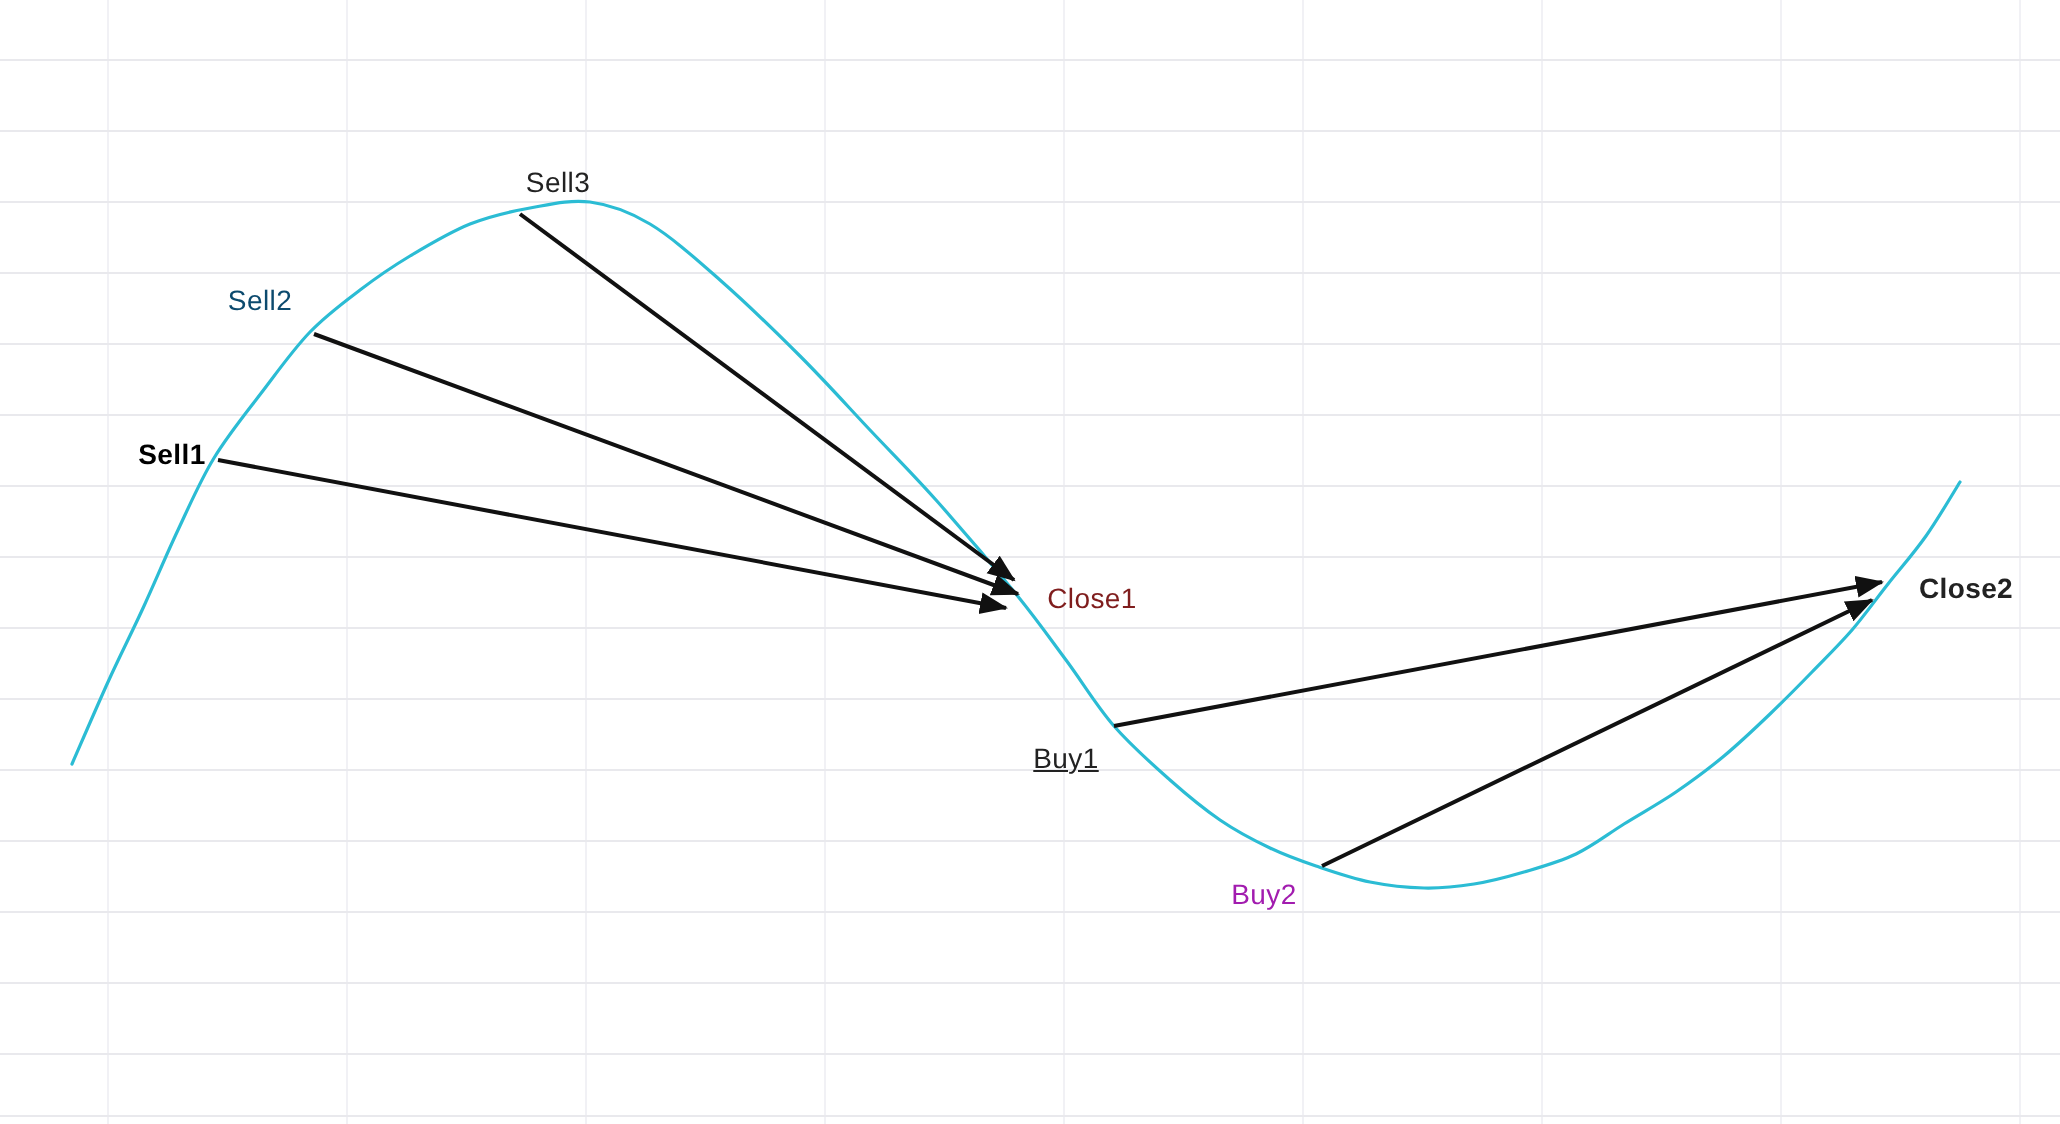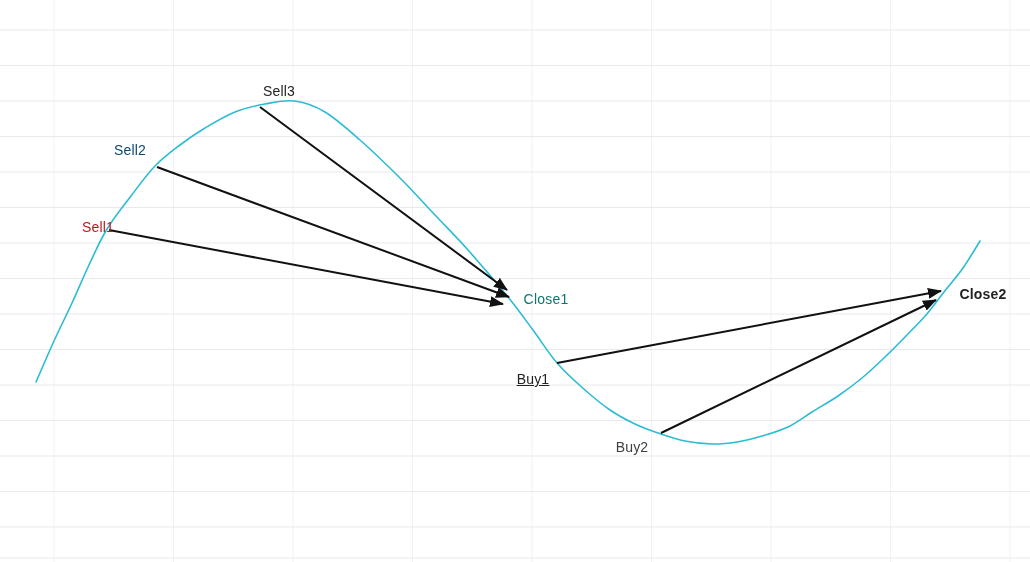--- a/index.html
+++ b/index.html
@@ -64,21 +64,21 @@
       </g>
     <g id="arrow-layer">
         <line x1="109" y1="230" x2="503" y2="304" stroke="#111111" stroke-width="2" marker-end="url(#ah)"></line>
         <line x1="157" y1="167" x2="509" y2="297" stroke="#111111" stroke-width="2" marker-end="url(#ah)"></line>
         <line x1="260" y1="107" x2="507" y2="290" stroke="#111111" stroke-width="2" marker-end="url(#ah)"></line>
         <line x1="557" y1="363" x2="941" y2="291" stroke="#111111" stroke-width="2" marker-end="url(#ah)"></line>
         <line x1="661" y1="433" x2="936" y2="300" stroke="#111111" stroke-width="2" marker-end="url(#ah)"></line>
       </g>
   </svg>
   <div id="labels">
-      <span class="anno-label" style="left: 98px; top: 227px; color: #b91c1c;">Sell1</span>
+      <span class="anno-label" style="left: 86px; top: 227px; color: #000000; font-weight: bold;">Sell1</span>
       <span class="anno-label" style="left: 130px; top: 150px; color: #0c4a6e;">Sell2</span>
       <span class="anno-label" style="left: 235px; top: 91px; color: rgb(34, 34, 34); margin-left: 44px;">Sell3</span>
       <span class="anno-label" style="left: 533px; top: 379px; color: rgb(34, 34, 34); text-decoration: underline;">Buy1</span>
-      <span class="anno-label" style="left: 632px; top: 447px; color: #404040;">Buy2</span>
-      <span class="anno-label" style="left: 546px; top: 299px; color: #0f766e;">Close1</span>
+      <span class="anno-label" style="left: 632px; top: 447px; color: #a21caf;">Buy2</span>
+      <span class="anno-label" style="left: 546px; top: 299px; color: #7f1d1d;">Close1</span>
       <span class="anno-label" style="left: 983px; top: 294px; color: rgb(34, 34, 34); font-weight: bold;">Close2</span>
     </div>
 </div>
 
 </body></html>

